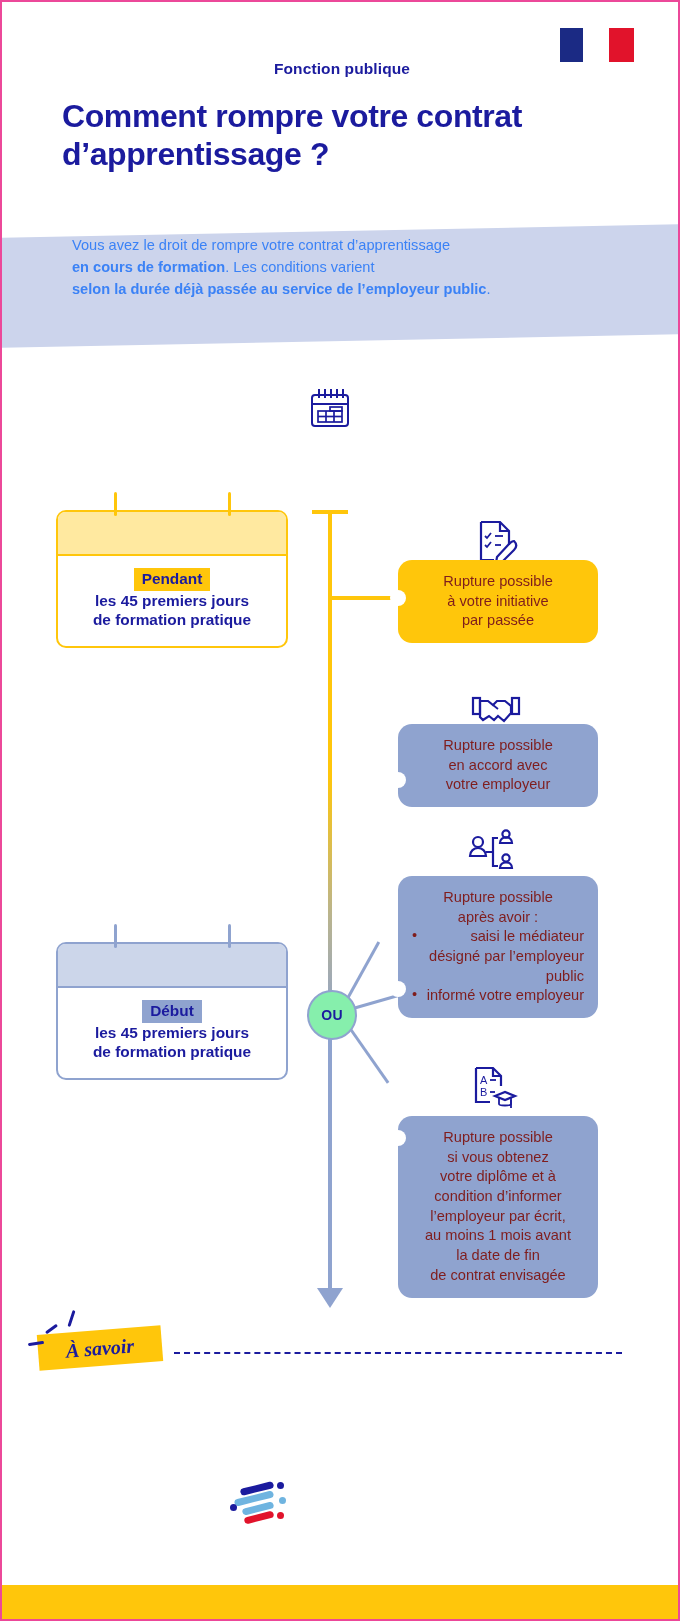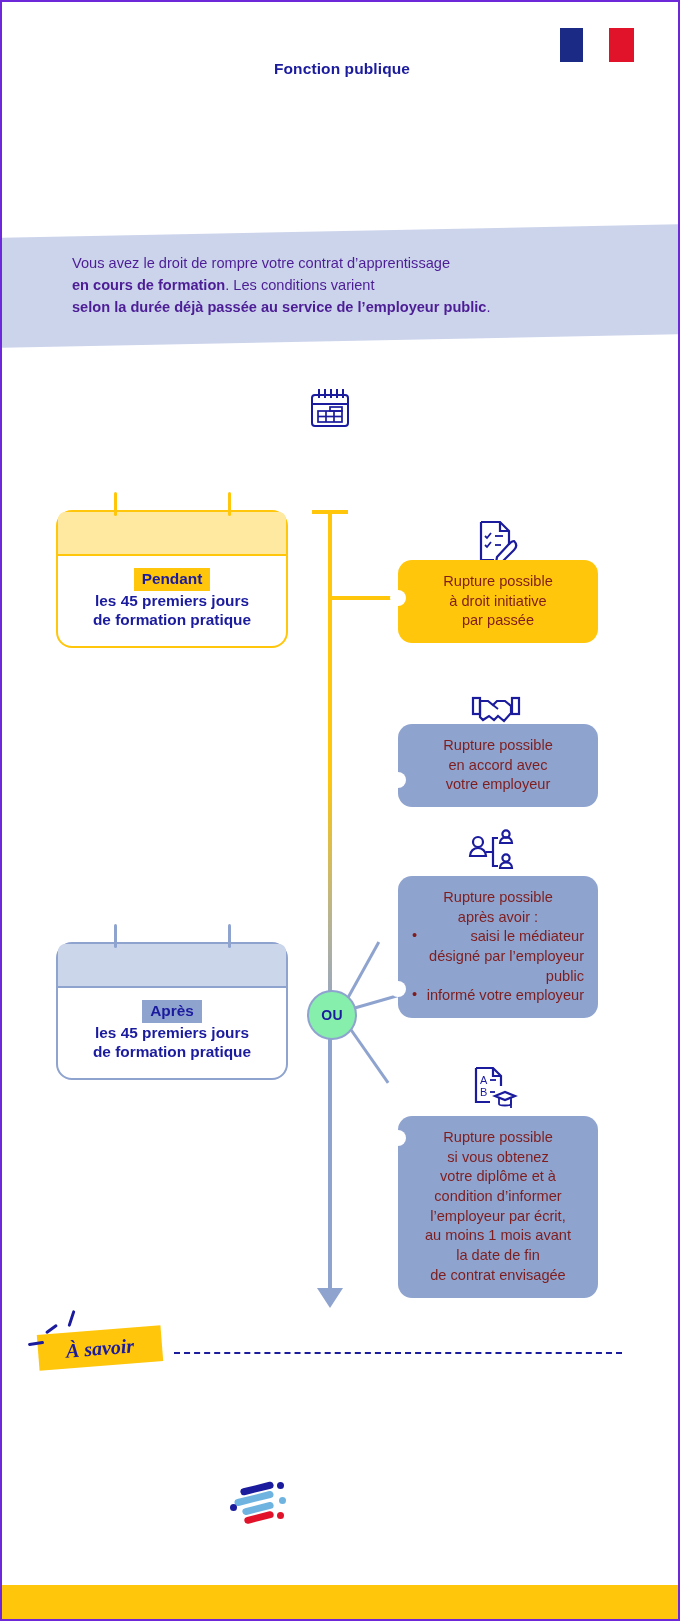--- a/index.html
+++ b/index.html
@@ -6,21 +6,21 @@
   body{
     font-family:"Liberation Sans", sans-serif;
     -webkit-font-smoothing:antialiased;
   }
   #page{
     position:relative;
     width:680px;height:1621px;
     background:#ffffff;
     overflow:hidden;
     box-sizing:border-box;
-    border:2px solid #6d28d9;
+    border:2px solid #ec4899;
   }
 
   
   #flag{position:absolute;left:558px;top:26px;width:74px;height:34px;display:flex;}
   #flag .band{width:33.333%;height:100%;}
   #flag .b-blue{background:#1b2a84;}
   #flag .b-white{background:#ffffff;position:relative;}
   #flag .b-red{background:#e1132b;}
   #flag .mar-face{
     position:absolute;left:-2px;top:0;width:14px;height:34px;background:#ffffff;
@@ -37,22 +37,22 @@
     letter-spacing:-.4px;
   }
 
   
   #intro-band{
     position:absolute;left:-12px;top:222px;width:704px;height:124px;
     background:#ccd4ec;
     clip-path:polygon(0 14px, 704px 0, 704px 110px, 0 124px);
   }
   #intro-text{
-    position:absolute;left:70px;top:250px;width:560px;
-    font-size:14.6px;line-height:1.52;color:#4c1d95;
+    position:absolute;left:70px;top:232px;width:560px;
+    font-size:14.6px;line-height:1.52;color:#3b82f6;
   }
   #intro-text b{font-weight:700;}
 
   
   #cal-top-icon{position:absolute;left:306px;top:385px;width:44px;height:42px;}
   #start-label{
     position:absolute;left:120px;top:440px;width:440px;text-align:center;
     font-size:15.4px;line-height:1.26;font-weight:700;color:#1b1b9e;
   }
 
@@ -77,21 +77,21 @@
   #ou{
     position:absolute;left:305px;top:988px;width:46px;height:46px;
     border-radius:50%;background:#86efac;border:2.5px solid #8fa3cf;
     display:flex;align-items:center;justify-content:center;
     font-size:14px;font-weight:700;color:#1b1b9e;letter-spacing:.3px;
     z-index:6;
   }
   .connector{position:absolute;background:#8fa3cf;height:3px;transform-origin:0 50%;z-index:2;}
 
   
-  .cal-card{position:absolute;width:232px;border-radius:16px;background:#ffffff;box-sizing:border-box;}
+  .cal-card{position:absolute;width:232px;border-radius:10px;background:#ffffff;box-sizing:border-box;}
   .cal-card .rings{position:absolute;top:-20px;left:0;width:100%;height:24px;}
   .cal-card .ring{position:absolute;top:0;width:3px;height:24px;border-radius:2px;}
   .cal-card .hdr{height:42px;border-radius:7px 7px 0 0;}
   .cal-card .body{
     padding:12px 10px 16px;text-align:center;
     font-size:15.4px;line-height:1.28;font-weight:700;color:#1b1b9e;
   }
   .cal-card .chip{display:inline-block;padding:1px 8px 2px;font-weight:700;}
 
   #card-pendant{left:54px;top:508px;border:2.5px solid #ffc60b;}
@@ -172,20 +172,21 @@
 
   <div id="flag">
     <div class="band b-blue"></div>
     <div class="band b-white">
         <div class="mar-face"></div>
       </div>
     <div class="band b-red"></div>
   </div>
 
   <div id="eyebrow">Fonction publique</div>
+  <div id="title">Comment rompre votre contrat d’apprentissage ?</div>
 
   <div id="intro-band"></div>
   <div id="intro-text">
     <span>Vous avez le droit de rompre votre contrat d’apprentissage</span><br>
     <b>en cours de formation</b><span>. Les conditions varient</span><br>
     <b>selon la durée déjà passée au service de l’employeur public</b><span>.</span>
   </div>
 
   <svg id="cal-top-icon" viewBox="0 0 44 42" fill="none" stroke="#1b1b9e" stroke-width="2">
     <rect x="4" y="8" width="36" height="31" rx="3"></rect>
@@ -226,40 +227,40 @@
     </div>
   </div>
 
   <div id="card-apres" class="cal-card">
     <div class="rings">
       <div class="ring" style="left:56px;"></div>
       <div class="ring" style="left:170px;"></div>
     </div>
     <div class="hdr"></div>
     <div class="body">
-      <span class="chip">Après</span><br>
+      <span class="chip">Début</span><br>
       <span>les 45 premiers jours</span><br>
       <span>de formation pratique</span>
     </div>
   </div>
 
   <svg class="cico" style="left:468px;top:516px;" viewBox="0 0 52 48" fill="none" stroke="#1b1b9e" stroke-width="2.2">
     <path d="M11 4h19l9 9v14"></path>
     <path d="M30 4v9h9"></path>
     <path d="M11 4v38h13"></path>
     <polyline points="15,18 17,20 21,15" stroke-width="1.8"></polyline>
     <polyline points="15,27 17,29 21,24" stroke-width="1.8"></polyline>
     <line x1="25" y1="18" x2="33" y2="18" stroke-width="1.8"></line>
     <line x1="25" y1="27" x2="31" y2="27" stroke-width="1.8"></line>
     <path d="M44 23c3 3 3 6 0 9L32 44l-6 1 1-6 12-13c3-3 5-3 5-3z"></path>
   </svg>
   <div id="box1" class="callout yellow">
     <div class="dot"></div>
     <span>Rupture possible</span><br>
-    <span>à droit initiative</span><br>
+    <span>à votre initiative</span><br>
     <span>par passée</span>
   </div>
 
   <svg class="cico" style="left:468px;top:680px;" viewBox="0 0 52 48" fill="none" stroke="#1b1b9e" stroke-width="2.2">
     <rect x="3" y="16" width="7" height="16"></rect>
     <rect x="42" y="16" width="7" height="16"></rect>
     <path d="M10 19h8l5 4 4-4h8l6 5v7l-7 8-6-5-4 4-5-4-6 4-3-3z"></path>
     <path d="M23 23l5 4" stroke-width="1.8"></path>
   </svg>
   <div id="box2" class="callout blue">

